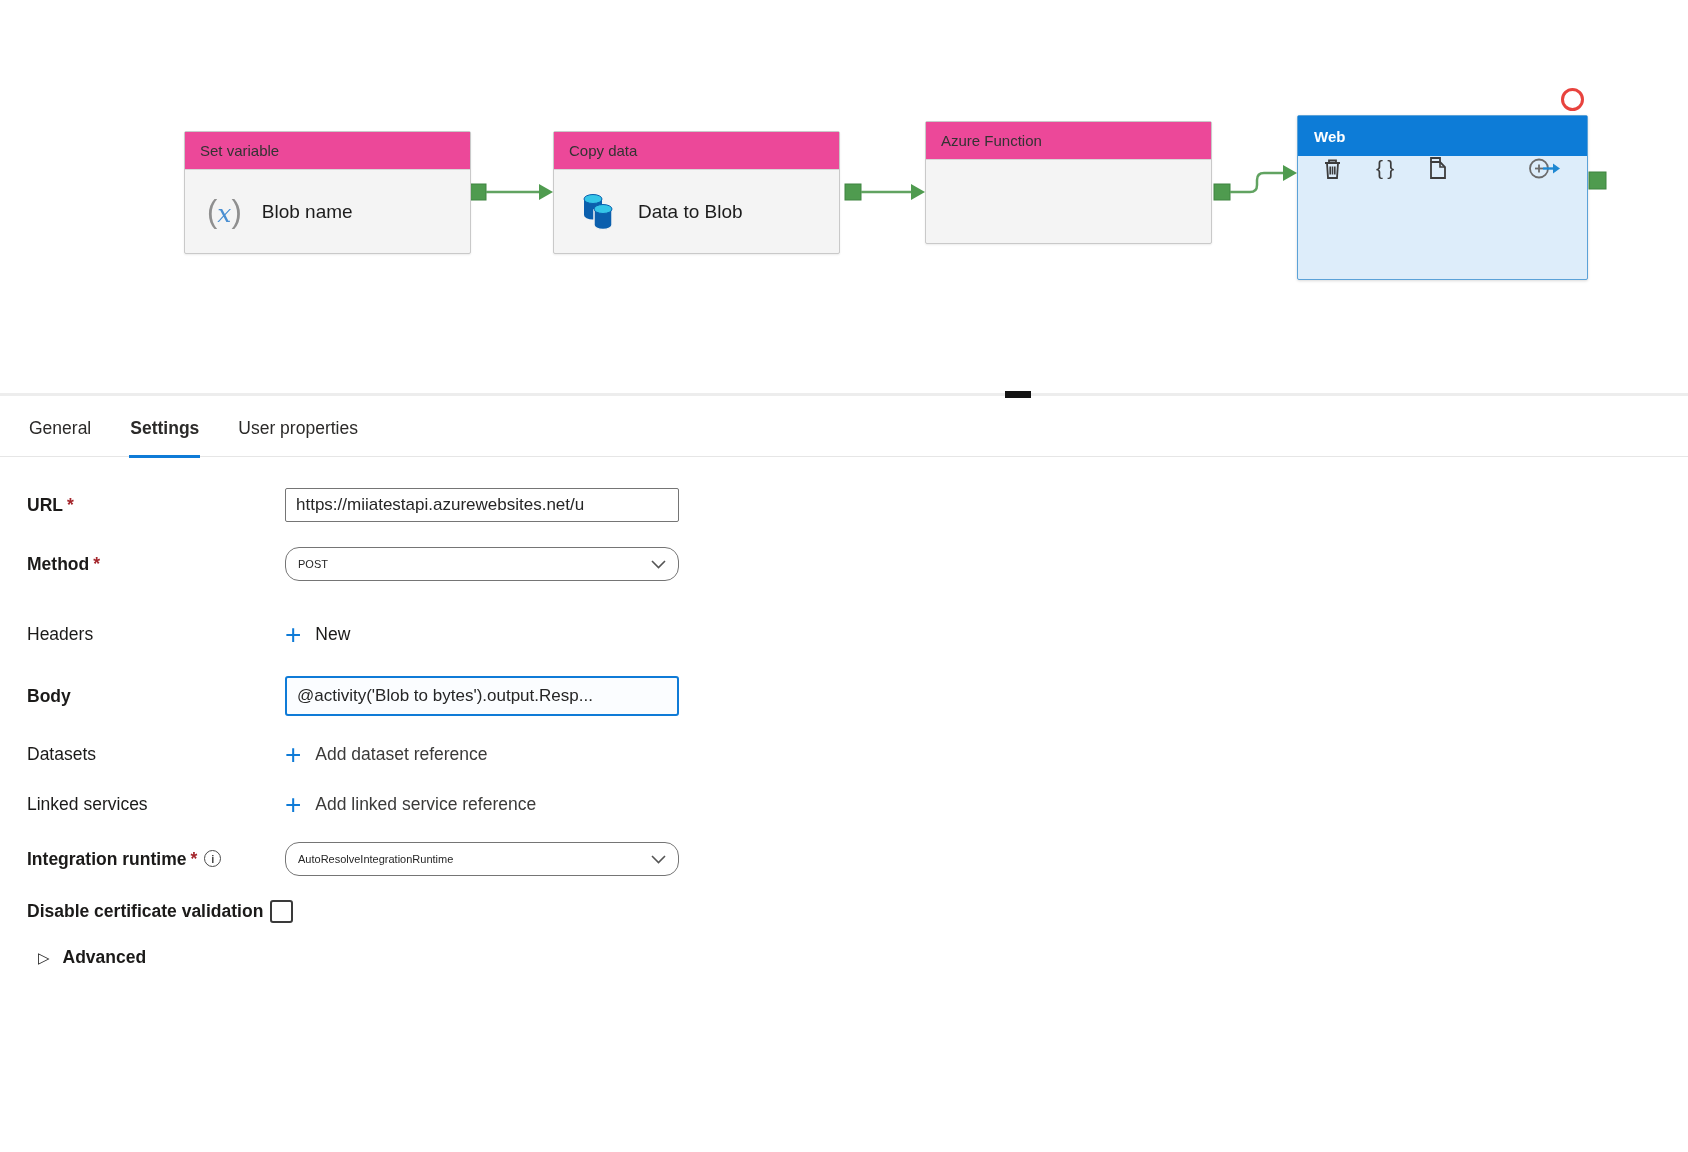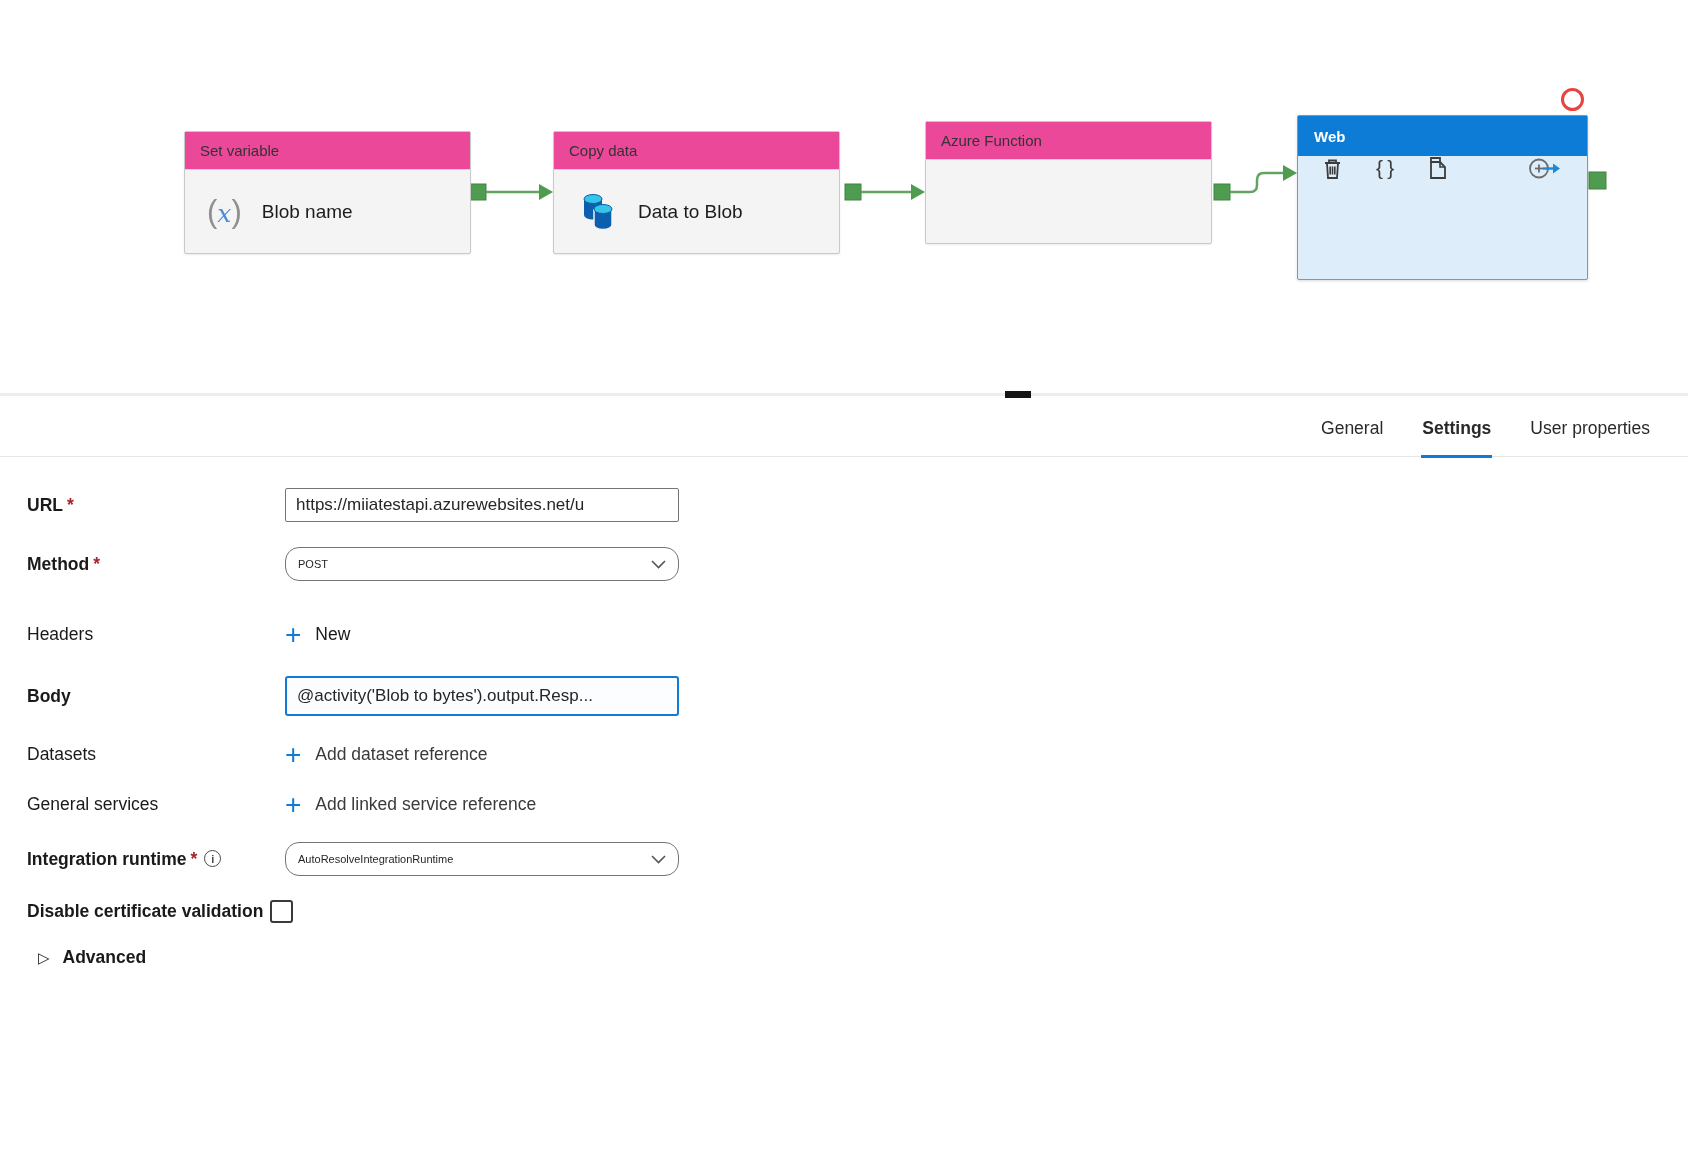--- a/index.html
+++ b/index.html
@@ -31,21 +31,21 @@
   .conn-svg { position:absolute; left:0; top:0; pointer-events:none; }
   .red-ring { position:absolute; left:1561px; top:88px; width:23px; height:23px;
     border:3px solid #e8433e; border-radius:50%; background:transparent; }
 
   
   .divider { position:relative; width:1688px; height:3px; background:#ededed; }
   .gripper { position:absolute; left:1005px; top:-2px; width:26px; height:7px; background:#141414; }
 
   
   .tabbar { display:flex; align-items:flex-end; padding-left:28px; height:61px;
-    border-bottom:1px solid #e6e6e6;justify-content:flex-end; }
+    border-bottom:1px solid #e6e6e6; }
   .tab { font-size:17.5px; color:#2b2a29; padding:0 1px 16px 1px; margin-right:37px;
     cursor:pointer; border-bottom:3px solid transparent; margin-bottom:-2px; }
   .tab.active { font-weight:700; border-bottom-color:#0f7bd7; }
 
   
   .form { padding:31px 0 0 27px; }
   .frow { display:flex; align-items:center; }
   .flabel { width:258px; font-size:17.5px; color:#1b1a19; flex:none; }
   .w600 { font-weight:600; } .w700 { font-weight:700; }
   .req { color:#a4262c; margin-left:4px; }
@@ -197,21 +197,21 @@
 
     <div class="frow" style="margin-bottom:29px;">
       <div class="flabel">Datasets</div>
       <div class="plus-link">
         <span class="plus-glyph">+</span>
         <span class="plus-text">Add dataset reference</span>
       </div>
     </div>
 
     <div class="frow" style="margin-bottom:27px;">
-      <div class="flabel">General services</div>
+      <div class="flabel">Linked services</div>
       <div class="plus-link">
         <span class="plus-glyph">+</span>
         <span class="plus-text">Add linked service reference</span>
       </div>
     </div>
 
     <div class="frow" style="margin-bottom:24px;">
       <div class="flabel w700">
         <span>Integration runtime</span><span class="req">*</span><span class="info-circle">i</span>
       </div>

